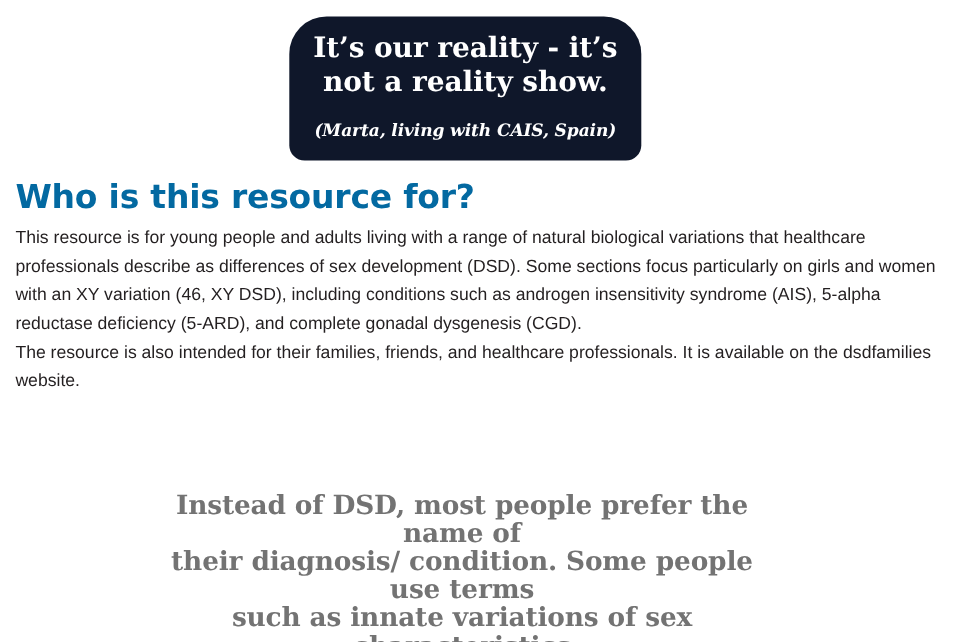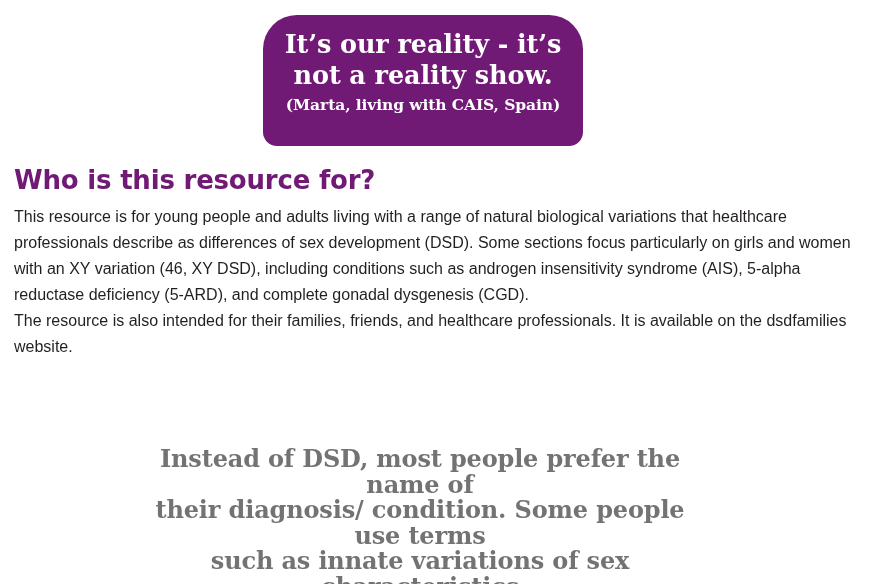--- a/index.html
+++ b/index.html
@@ -16,58 +16,59 @@
     position: relative;
   }
 
   
   .quote-box {
     position: absolute;
     left: 263px;
     top: 15px;
     width: 320px;
     height: 131px;
-    background: #701a75;
+    background: #0f172a;
     border-radius: 34px 34px 14px 14px;
     box-sizing: border-box;
     padding: 14px 10px 8px 10px;
     text-align: center;
   }
   .quote-text {
     font-family: "DejaVu Serif", "Liberation Serif", serif;
     font-weight: bold;
     font-size: 25.5px;
     line-height: 31px;
     color: #ffffff;
     letter-spacing: -0.1px;
     white-space: pre-line;
   }
   .quote-attrib {
     font-family: "DejaVu Serif", "Liberation Serif", serif;
     font-weight: bold;
     font-size: 15.5px;
     line-height: 20px;
     color: #ffffff;
-    margin-top: 4px;
+    margin-top: 18px;
     letter-spacing: -0.1px;
+    font-style: italic;
   }
 
   
   .article {
     position: absolute;
     left: 14px;
     top: 164px;
     width: 848px;
   }
   .section-heading {
     font-family: "DejaVu Sans", "Liberation Sans", sans-serif;
     font-weight: bold;
-    font-size: 26px;
+    font-size: 30px;
     line-height: 32px;
-    color: #701a75;
+    color: #0369a1;
     letter-spacing: -0.2px;
     margin: 0 0 8px 0;
   }
   .body-paragraph {
     font-family: "Liberation Sans", sans-serif;
     font-size: 16px;
     line-height: 26px;
     color: #231f20;
     margin: 0;
   }

